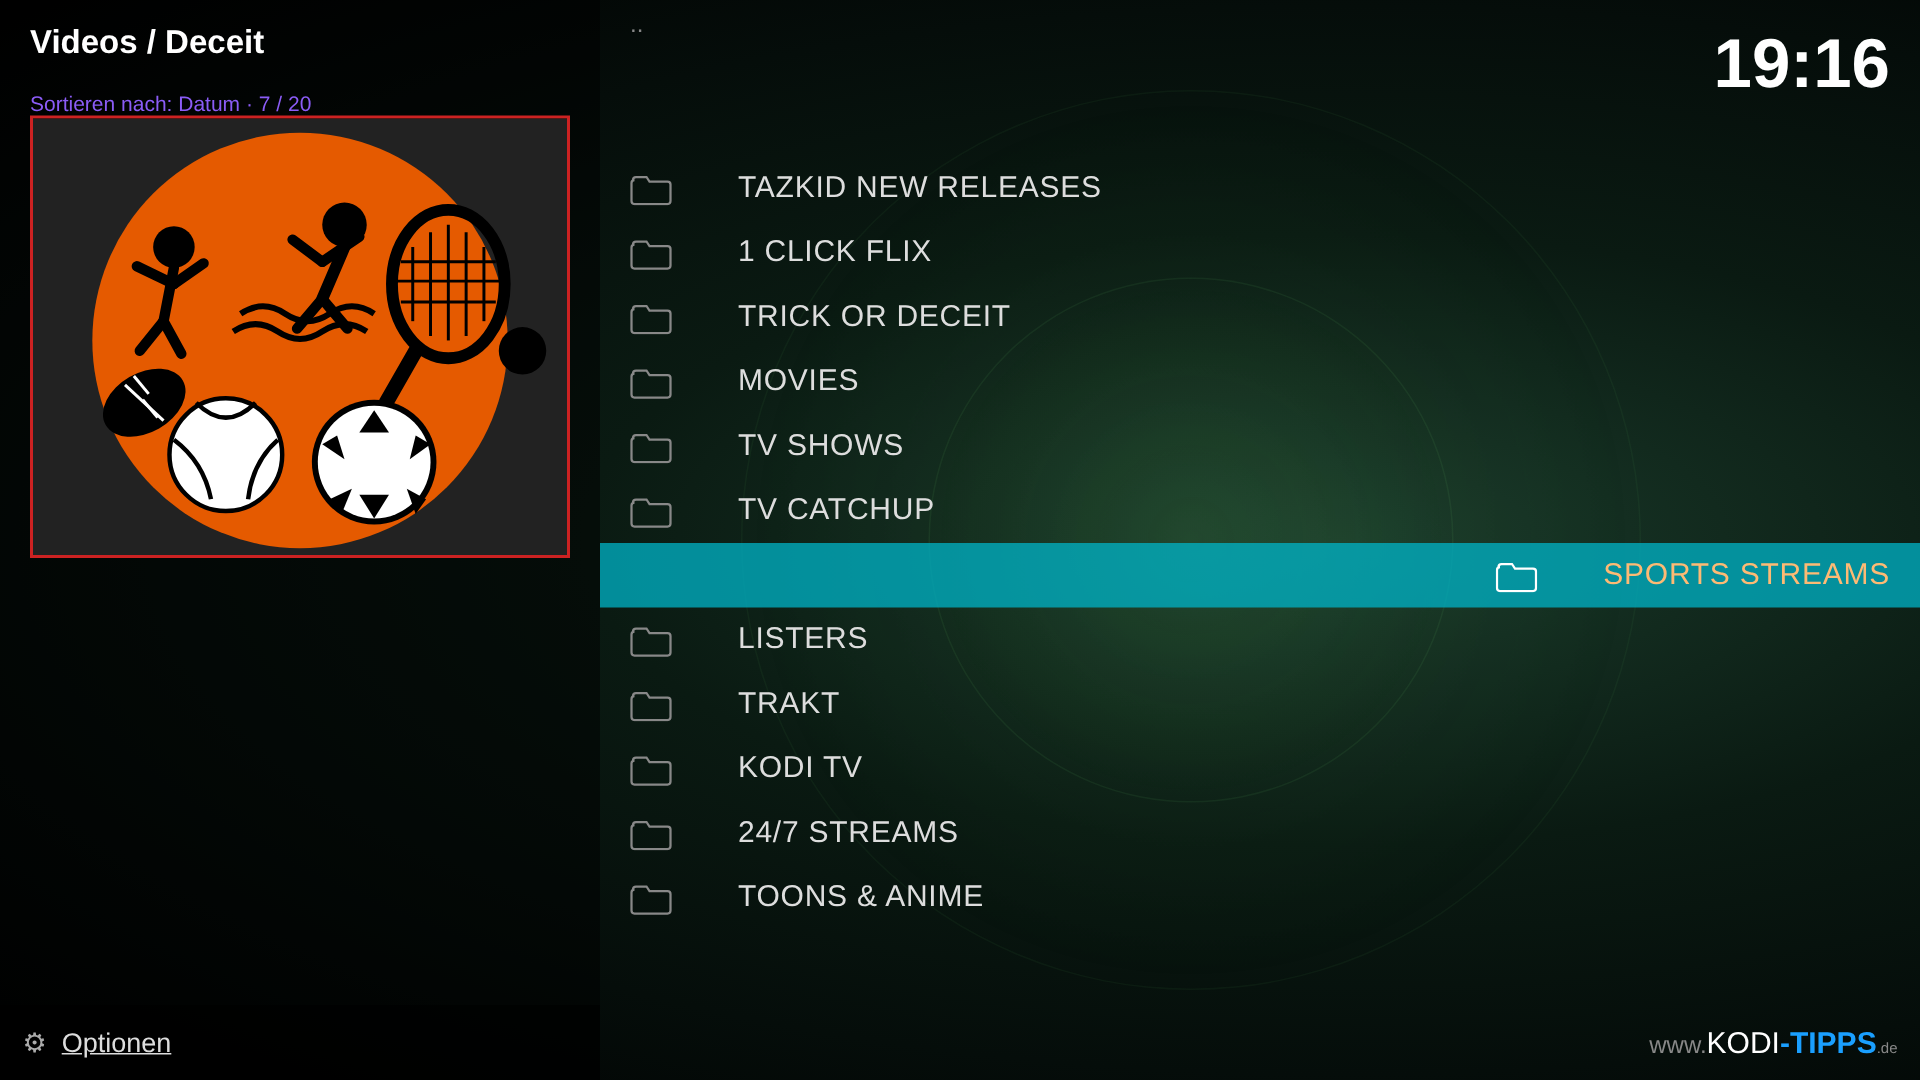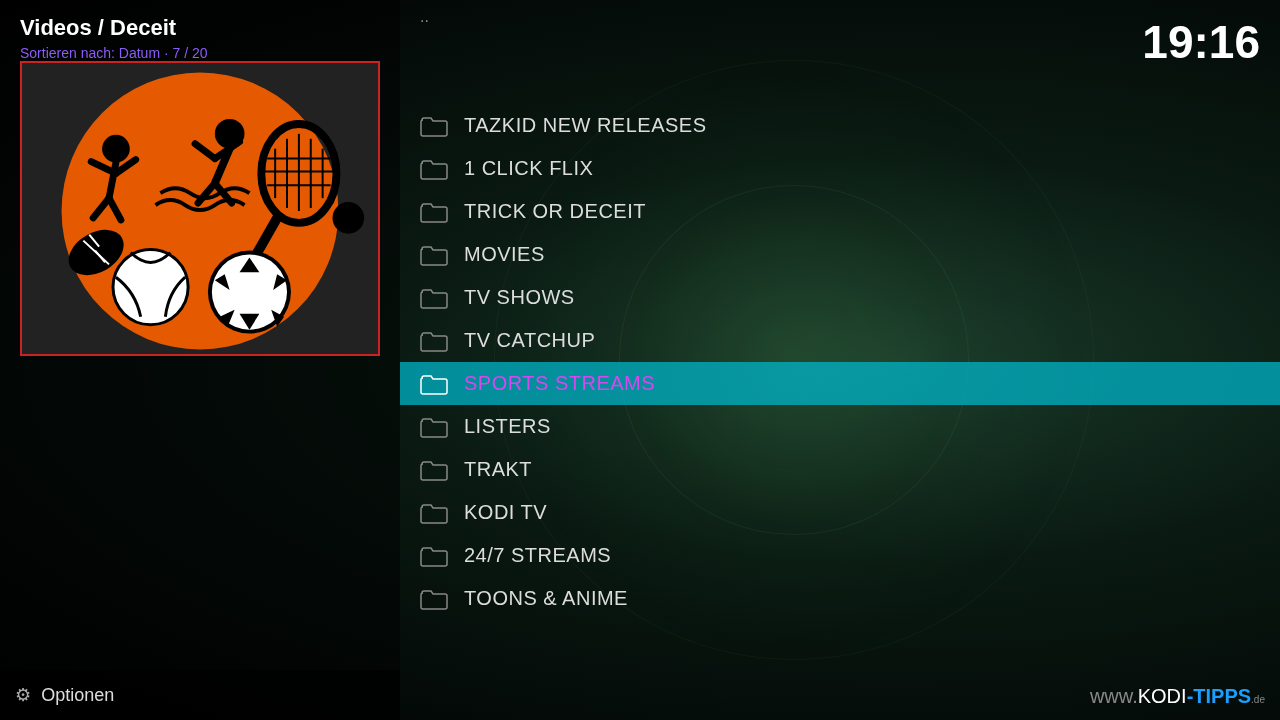--- a/index.html
+++ b/index.html
@@ -57,21 +57,21 @@
       height: 720px;
       background: rgba(0,0,0,0.5);
       z-index: 1;
       padding: 15px 20px;
     }
 
     .breadcrumb {
       color: #fff;
       font-size: 22px;
       font-weight: bold;
-      margin-bottom: 4px;
+      margin-bottom: 20px;
     }
 
     .sort-info {
       color: #8b5cf6;
       font-size: 14px;
     }
 
     .thumbnail-container {
       width: 360px;
       height: 295px;
@@ -116,25 +116,27 @@
     .list-item {
       display: flex;
       align-items: center;
       padding: 10px 20px;
       color: #ddd;
       font-size: 20px;
       font-weight: 500;
       letter-spacing: 0.5px;
       cursor: pointer;
       position: relative;
+      gap: 28px;
     }
 
     .list-item.selected {
       background: rgba(0, 180, 200, 0.75);
-      color: #d946ef;
+      color: #fdba74;
+      justify-content: flex-end;
     }
 
     .folder-icon {
       width: 28px;
       height: 22px;
       margin-right: 16px;
       flex-shrink: 0;
       position: relative;
     }
 
@@ -170,35 +172,36 @@
 
     .options-gear {
       color: #aaa;
       font-size: 18px;
       margin-right: 10px;
     }
 
     .options-label {
       color: #ddd;
       font-size: 18px;
+      text-decoration: underline;
     }
 
     
     .kodi-brand {
       position: absolute;
       bottom: 12px;
       right: 15px;
       z-index: 10;
       font-size: 18px;
       color: #aaa;
     }
 
     .kodi-brand .www {
       color: #888;
-      font-size: 20px;
+      font-size: 16px;
       text-align: center;
     }
 
     .kodi-brand .kodi {
       color: #fff;
       font-weight: normal;
       font-size: 20px;
     }
 
     .kodi-brand .dash {

